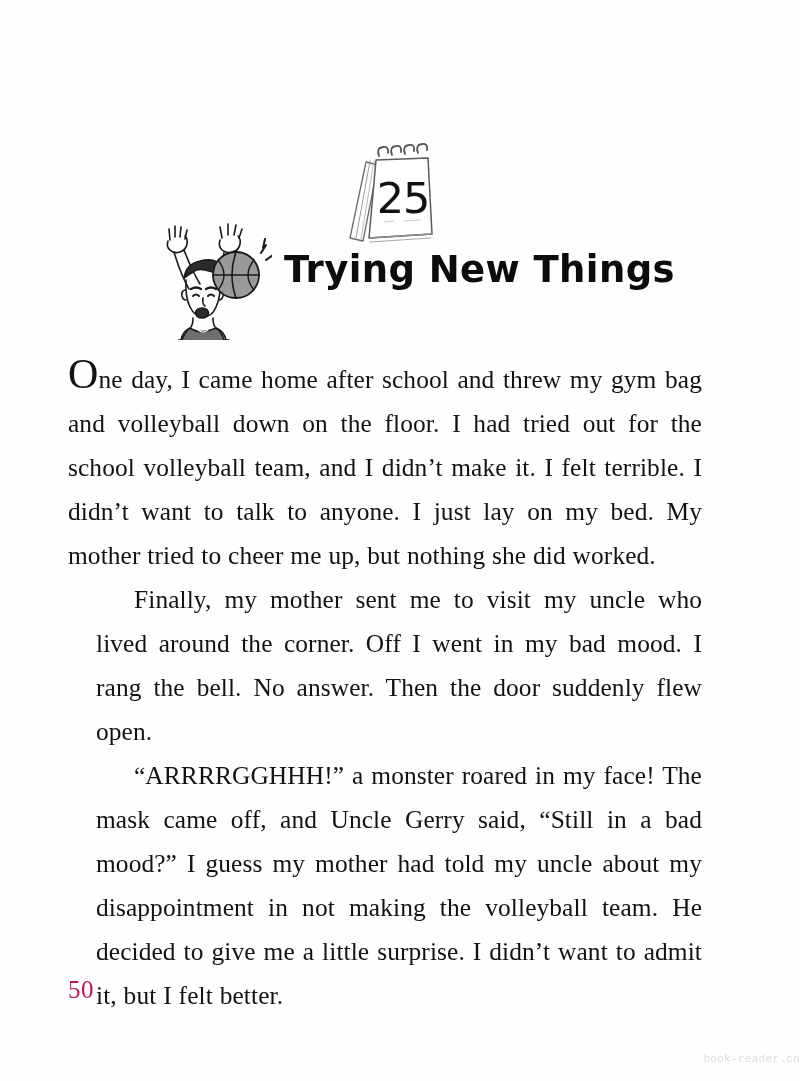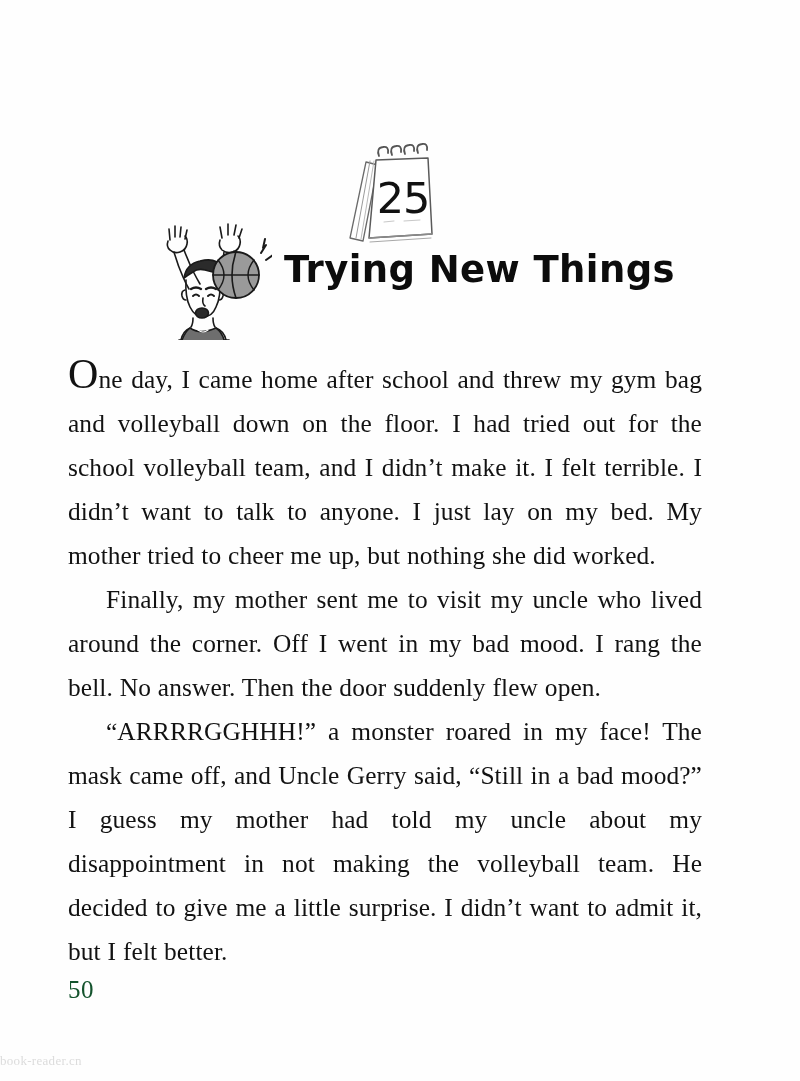--- a/index.html
+++ b/index.html
@@ -90,48 +90,49 @@
     text-justify: inter-word;
     font-size: 25.4px;
     line-height: 44px;
     letter-spacing: 0.1px;
     color: #121212;
     word-spacing: 0.4px;
   }
 
   .para.indent {
     text-indent: 38px;
+    margin-left: 28px;
   }
 
   .para.first::first-letter {
     font-size: 42px;
     line-height: 0.82;
     font-weight: 400;
   }
 
   
   .page-number {
     position: absolute;
     left: 68px;
     top: 975px;
     font-size: 25px;
     line-height: 30px;
-    color: #14532d;
+    color: #be185d;
     letter-spacing: 0.5px;
   }
 
   
   .watermark {
     position: absolute;
     left: 0;
     top: 1053px;
     width: 800px;
-    text-align: left;
-    font-family: Liberation Serif, serif;
-    font-size: 13px;
+    text-align: right;
+    font-family: Liberation Mono, monospace;
+    font-size: 11px;
     letter-spacing: 0.3px;
     color: #dcdcdc;
   }
 </style>
 </head>
 <body>
 
 <div class="page">
 
   <div class="chapter-header">

